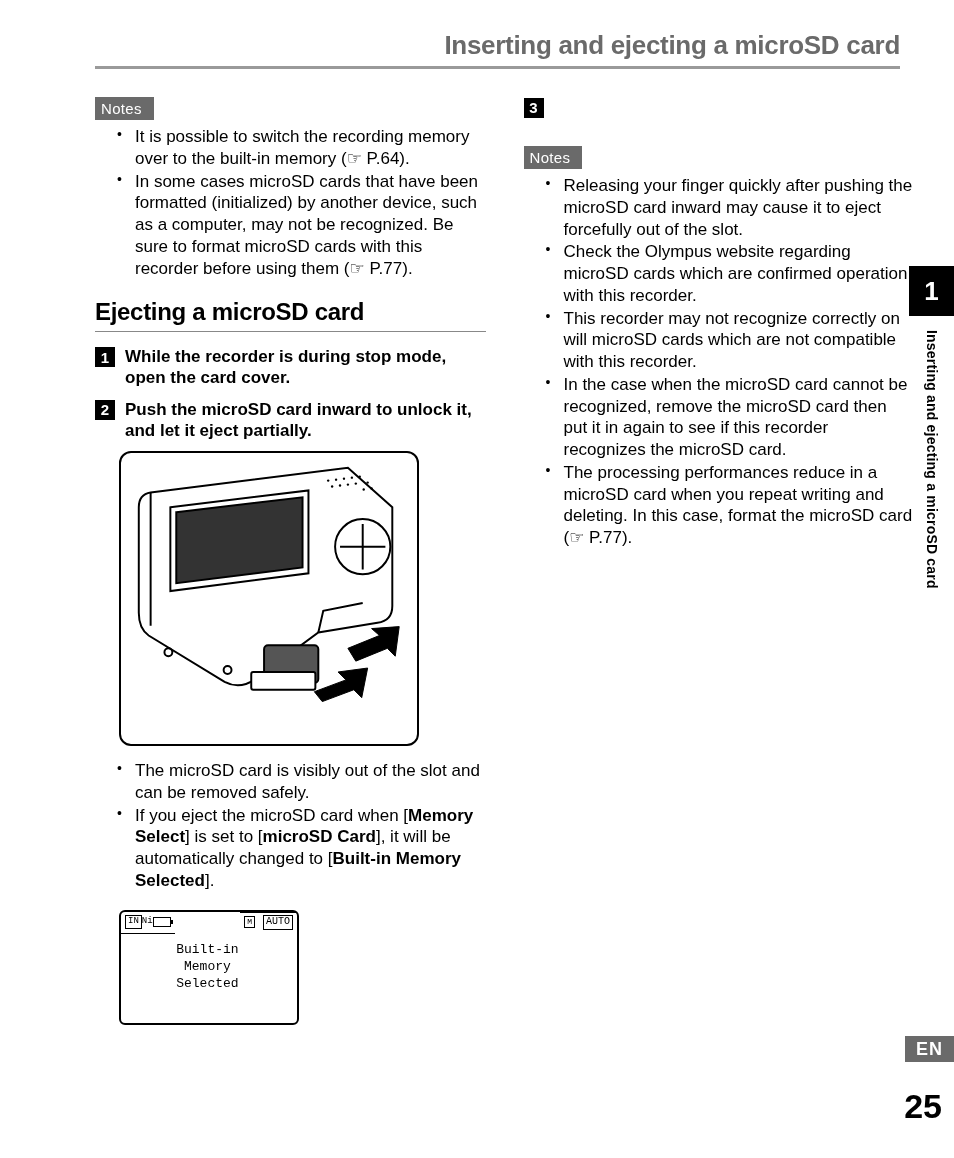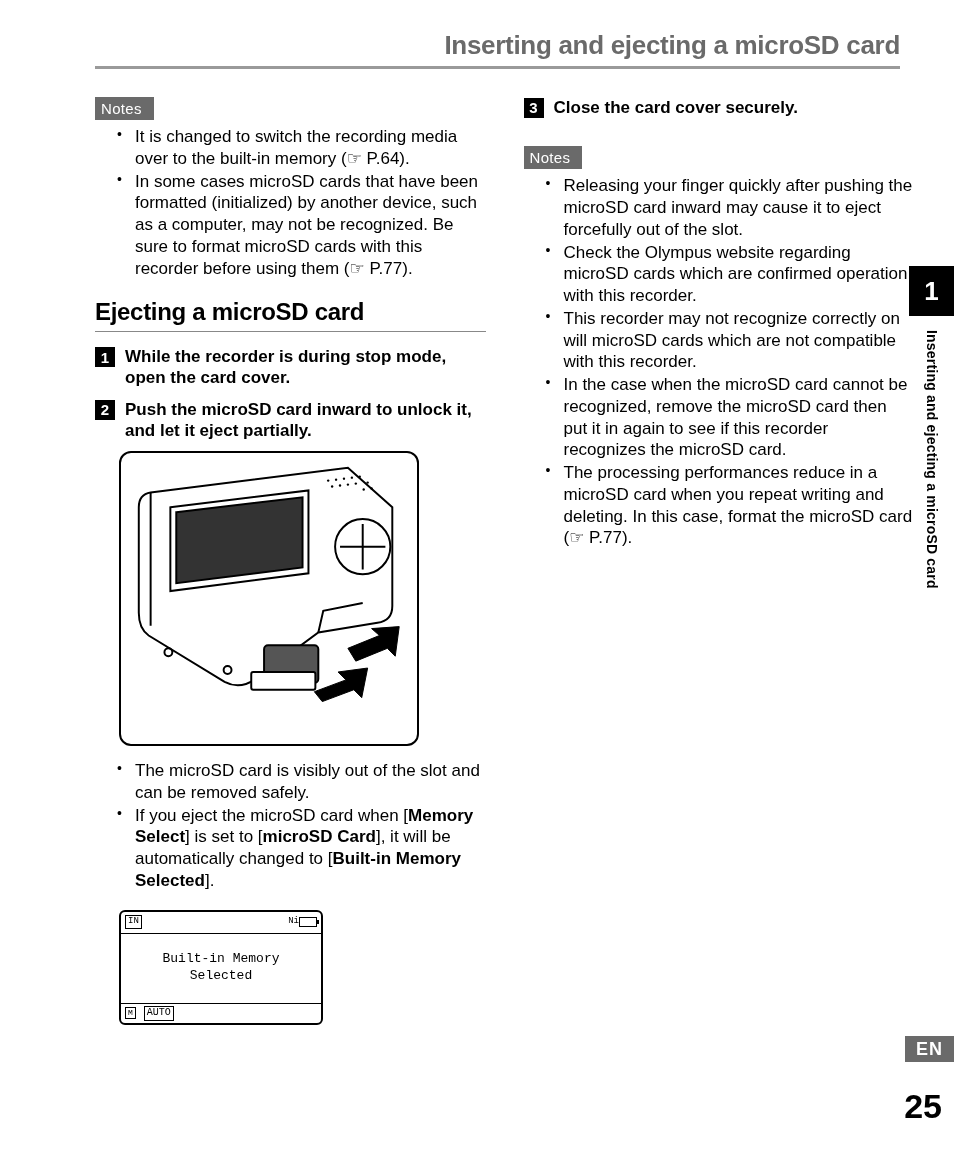--- a/index.html
+++ b/index.html
@@ -96,28 +96,28 @@
     width: 300px;
     height: 295px;
     border: 2px solid #000;
     border-radius: 12px;
     margin: 8px 0 14px 24px;
     position: relative;
     overflow: hidden;
   }
   .figure1 svg { width: 100%; height: 100%; }
   .figure2 {
-    width: 204px;
+    width: 180px;
     height: 115px;
     border: 2px solid #000;
     border-radius: 6px;
     margin-left: 24px;
     position: relative;
     display: flex;
-    flex-direction: column;
+    flex-direction: row;
     font-family: "Courier New", monospace;
   }
   .fig2-top {
     height: 22px;
     border-bottom: 1px solid #000;
     display: flex;
     justify-content: space-between;
     align-items: center;
     padding: 0 4px;
     font-size: 11px;
@@ -216,21 +216,21 @@
 <body>
 
 <div class="page-header">Inserting and ejecting a microSD card</div>
 
 <div class="columns">
 
   <div class="col">
 
     <div class="notes-badge">Notes</div>
     <ul class="bullets">
-      <li>It is changed to switch the recording media over to the built-in memory (☞ P.64).</li>
+      <li>It is possible to switch the recording memory over to the built-in memory (☞ P.64).</li>
       <li>In some cases microSD cards that have been formatted (initialized) by another device, such as a computer, may not be recognized. Be sure to format microSD cards with this recorder before using them (☞ P.77).</li>
     </ul>
 
     <div class="sub-heading">Ejecting a microSD card</div>
 
     <div class="step">
       <div class="step-num">1</div>
       <div class="step-text">While the recorder is during stop mode, open the card cover.</div>
     </div>
 
@@ -308,21 +308,20 @@
         <span class="auto-badge">AUTO</span>
       </div>
     </div>
 
   </div>
 
   <div class="col">
 
     <div class="step">
       <div class="step-num">3</div>
-      <div class="step-text">Close the card cover securely.</div>
     </div>
 
     <div style="height:18px;"></div>
 
     <div class="notes-badge">Notes</div>
     <ul class="bullets">
       <li>Releasing your finger quickly after pushing the microSD card inward may cause it to eject forcefully out of the slot.</li>
       <li>Check the Olympus website regarding microSD cards which are confirmed operation with this recorder.</li>
       <li>This recorder may not recognize correctly on will microSD cards which are not compatible with this recorder.</li>
       <li>In the case when the microSD card cannot be recognized, remove the microSD card then put it in again to see if this recorder recognizes the microSD card.</li>

